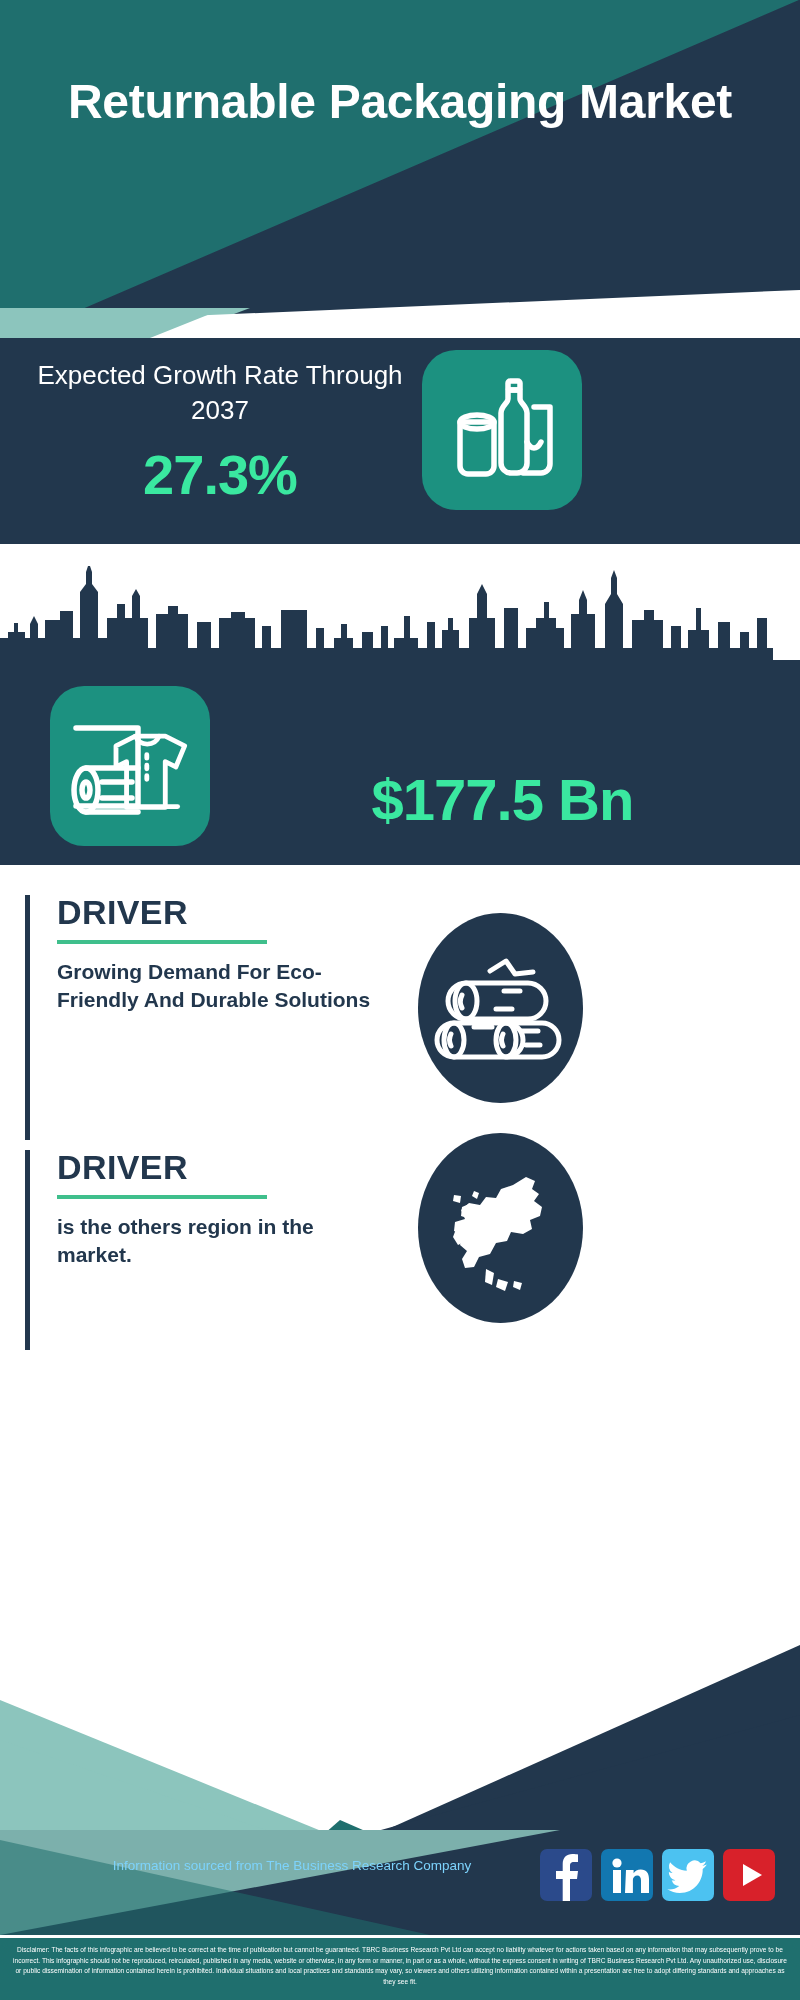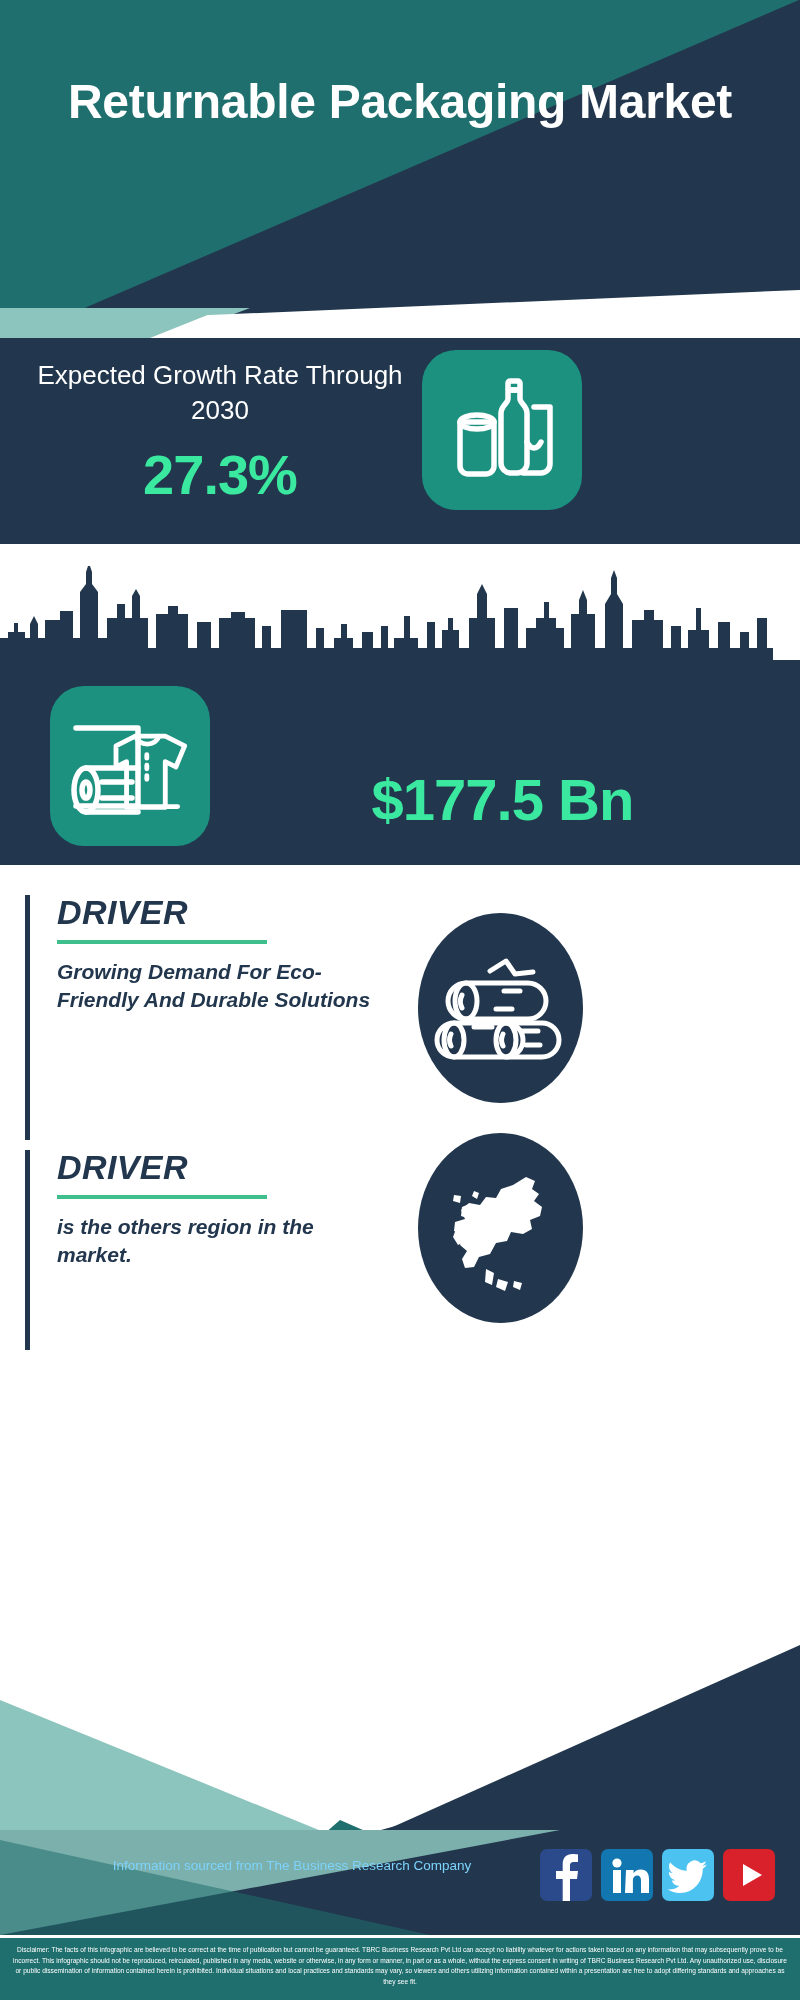--- a/index.html
+++ b/index.html
@@ -75,21 +75,20 @@
   .market-value {
     position:absolute; left:230px; top:106px; width:545px;
     text-align:center; color:#3ae8a0;
     font-size:58px; font-weight:bold; letter-spacing:-1px;
   }
 
   
   .content {
     position:absolute; left:0; top:865px; width:800px; height:790px;
     background:#ffffff;
-    font-style:italic;
   }
 
   .fact-block { position:absolute; }
   .fact-rule {
     position:absolute; left:0; top:0; width:5px; background:#22374d;
   }
   .fact-head {
     color:#22374d; font-size:34px; font-weight:bold; letter-spacing:0.4px;
     line-height:1;
   }
@@ -151,21 +150,21 @@
 </div>
 
 <svg class="white-wedge" viewBox="0 0 800 70" preserveAspectRatio="none">
   <polygon points="0,70 800,36 800,70" fill="#ffffff"></polygon>
   <polygon points="0,40 250,40 170,70 0,70" fill="#8cc5bd"></polygon>
   <polygon points="0,56 800,22 800,70 0,70" fill="#ffffff"></polygon>
   <polygon points="0,44 215,44 150,70 0,70" fill="#8cc5bd"></polygon>
 </svg>
 
 <div class="growth-band">
-  <div class="growth-text">Expected Growth Rate Through 2030</div>
+  <div class="growth-text">Expected Growth Rate Through 2037</div>
   <div class="growth-value">27.3%</div>
   <div class="growth-icon-box">
     <svg viewBox="0 0 160 160" width="160" height="160">
       <g fill="none" stroke="#ffffff" stroke-width="5.5" stroke-linecap="round" stroke-linejoin="round">
 
         <path d="M38 72 h34 v44 a8 8 0 0 1 -8 8 h-18 a8 8 0 0 1 -8 -8 z"></path>
         <ellipse cx="55" cy="72" rx="17" ry="7"></ellipse>
 
         <path d="M86 40 h12 v9 c0 4 7 7 7 14 v50 a10 10 0 0 1 -10 10 h-6 a10 10 0 0 1 -10 -10 v-50 c0 -7 7 -10 7 -14 z"></path>
         <rect x="86" y="31" width="12" height="9" rx="2"></rect>

